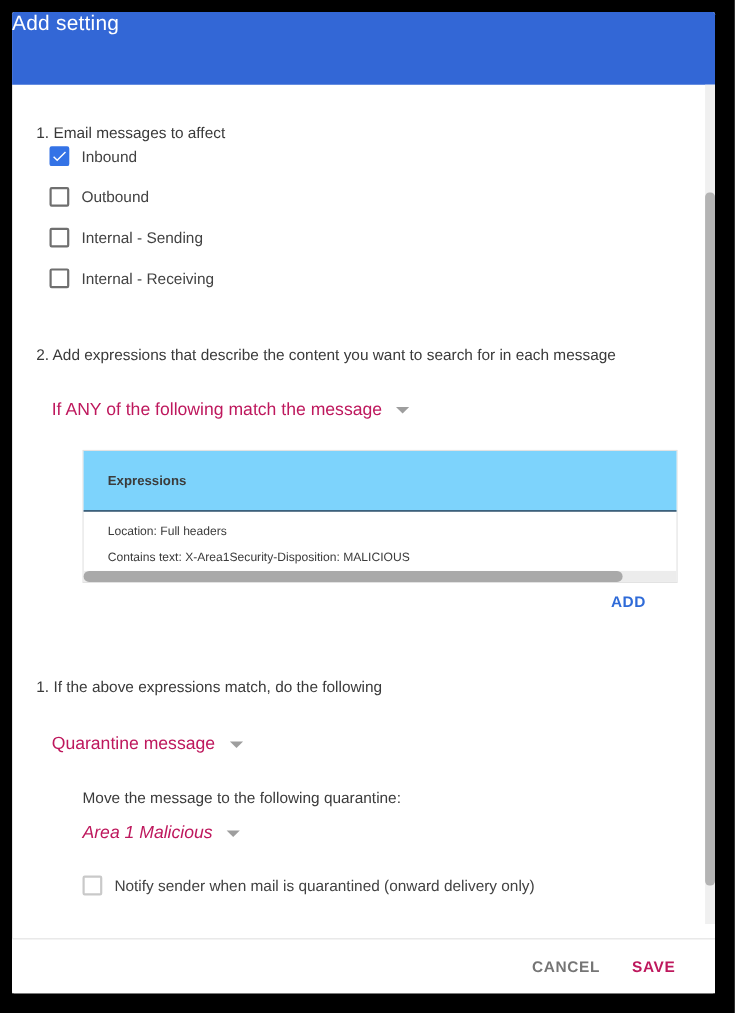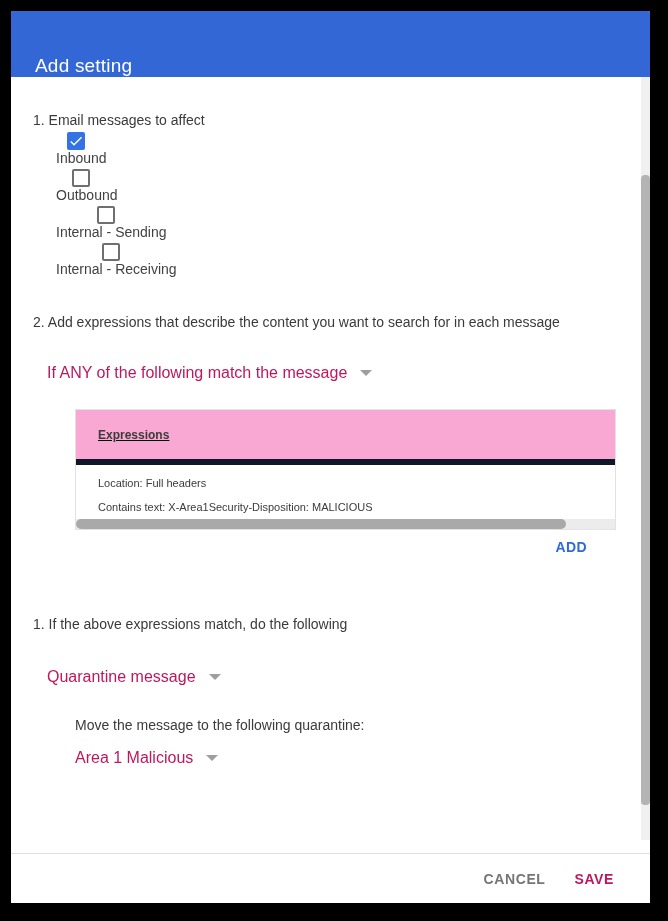--- a/index.html
+++ b/index.html
@@ -10,68 +10,67 @@
     position:relative;
     overflow:hidden;
   }
   .dialog {
     position:absolute; left:11px; top:11px;
     width:639px; height:892px;
     background:#ffffff; border-radius:2px;
   }
   .dialog-header {
     position:absolute; left:0; top:0; right:0; height:66px;
-    background:#3367d6; display:flex; align-items:flex-end;
-    padding-left:24px; border-radius:2px 2px 0 0;
+    background:#3367d6; display:flex; align-items:flex-start;
+    border-radius:2px 2px 0 0;
   }
   .dialog-title { color:#ffffff; font-size:19px; font-weight:400; letter-spacing:0.2px; }
 
   .section-heading {
     position:absolute; left:22px; font-size:14px; color:#3a3a3a;
   }
   .h1 { top:81px;margin-top:20px; }
   .h2 { top:303px; }
   .h3 { top:605px; }
 
   .cbx-row {
     position:absolute; left:34px; display:flex; align-items:center; height:20px;
     cursor:default;
-    flex-direction:column;
   }
   .cbx-row.r0 { top:121px; } .cbx-row.r1 { top:158px; }
   .cbx-row.r2 { top:195px; } .cbx-row.r3 { top:232px; }
   .cbx {
     width:18px; height:18px; border-radius:2px; flex:0 0 18px;
     border:2px solid #6f6f6f; background:#fff; position:relative;
   }
   .cbx.checked { border-color:#3473e6; background:#3473e6; }
   .cbx.checked svg { position:absolute; left:-1px; top:-1px; width:16px; height:16px; }
   .cbx.light { border-color:#c9c9c9; }
   .cbx-label { margin-left:11px; font-size:14px; color:#424242; }
 
   .dropdown {
     position:absolute; display:flex; align-items:center; cursor:pointer;
   }
   .dd-match { left:36px; top:353px; }
   .dd-action { left:36px; top:657px; }
-  .dd-quarantine { left:64px; top:738px; }
+  .dd-quarantine { left:64px; top:738px;font-style:italic; }
   .dd-text { font-size:16px; color:#be185d; }
   .dd-arrow {
     margin-left:13px; width:0; height:0;
     border-left:6px solid transparent; border-right:6px solid transparent;
     border-top:6px solid #9e9e9e;
   }
 
   .expr-table {
     position:absolute; left:64px; top:398px; width:541px;
     border:1px solid #e2e2e2; background:#fff;
   }
   .expr-head {
-    height:55px; background:#f9a8d4; border-bottom:6px solid #0f172a;
-    display:flex; align-items:center; padding-left:22px;text-decoration:underline;
+    height:55px; background:#7dd3fc; border-bottom:1px solid #0f172a;
+    display:flex; align-items:center; padding-left:22px;
   }
   .expr-head-label { font-size:12px; font-weight:bold; color:#3b3b3b; }
   .expr-body { padding:6px 0 0 22px; }
   .expr-row { font-size:11px; color:#3b3b3b; line-height:24px; white-space:nowrap; }
   .hscroll {
     height:10px; background:#ececec; position:relative; margin-top:0px;
   }
   .hscroll-thumb {
     position:absolute; left:0; top:0; height:10px; width:91%;
     background:#a9a9a9; border-radius:5px;
@@ -173,20 +172,24 @@
     <span class="dd-arrow"></span>
   </div>
 
   <div class="instruction">Move the message to the following quarantine:</div>
 
   <div class="dropdown dd-quarantine">
     <span class="dd-text">Area 1 Malicious</span>
     <span class="dd-arrow"></span>
   </div>
 
+  <div class="cbx-row notify-row">
+    <span class="cbx light"></span>
+    <span class="cbx-label">Notify sender when mail is quarantined (onward delivery only)</span>
+  </div>
 
   <div class="footer">
     <button class="btn-cancel">CANCEL</button>
     <button class="btn-save">SAVE</button>
   </div>
 
   <div class="vscroll">
     <div class="vscroll-thumb"></div>
   </div>
 

